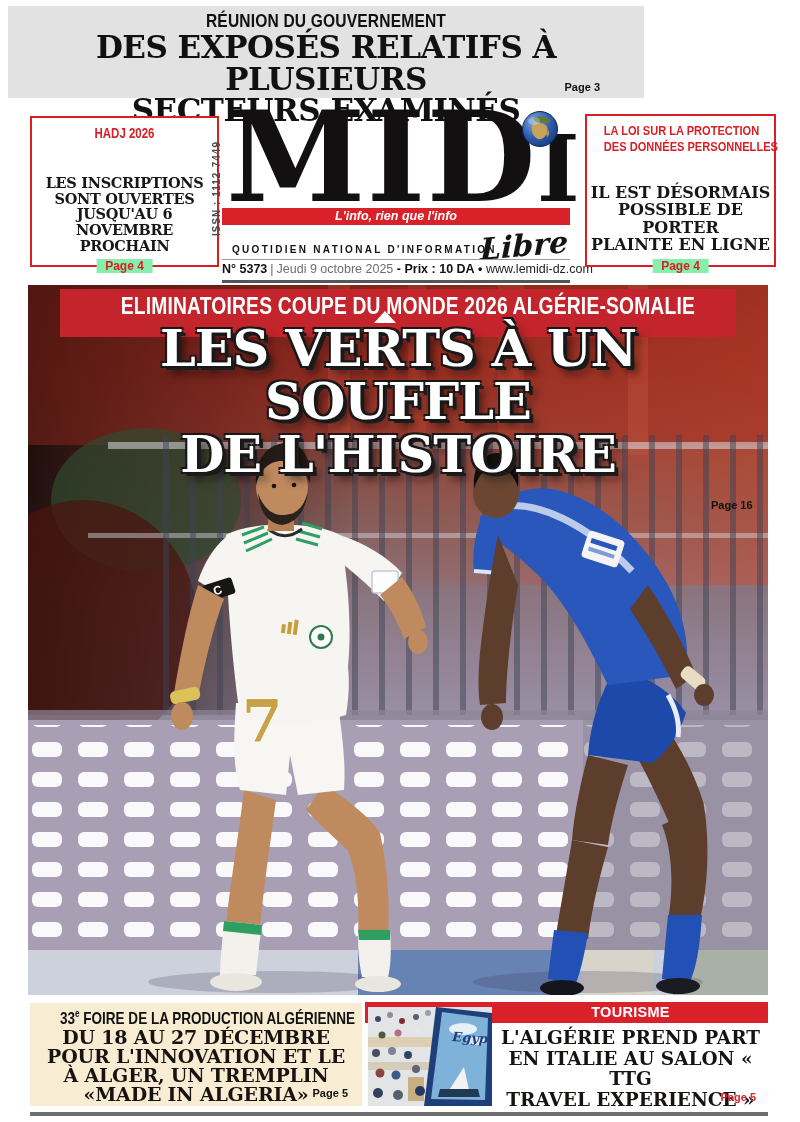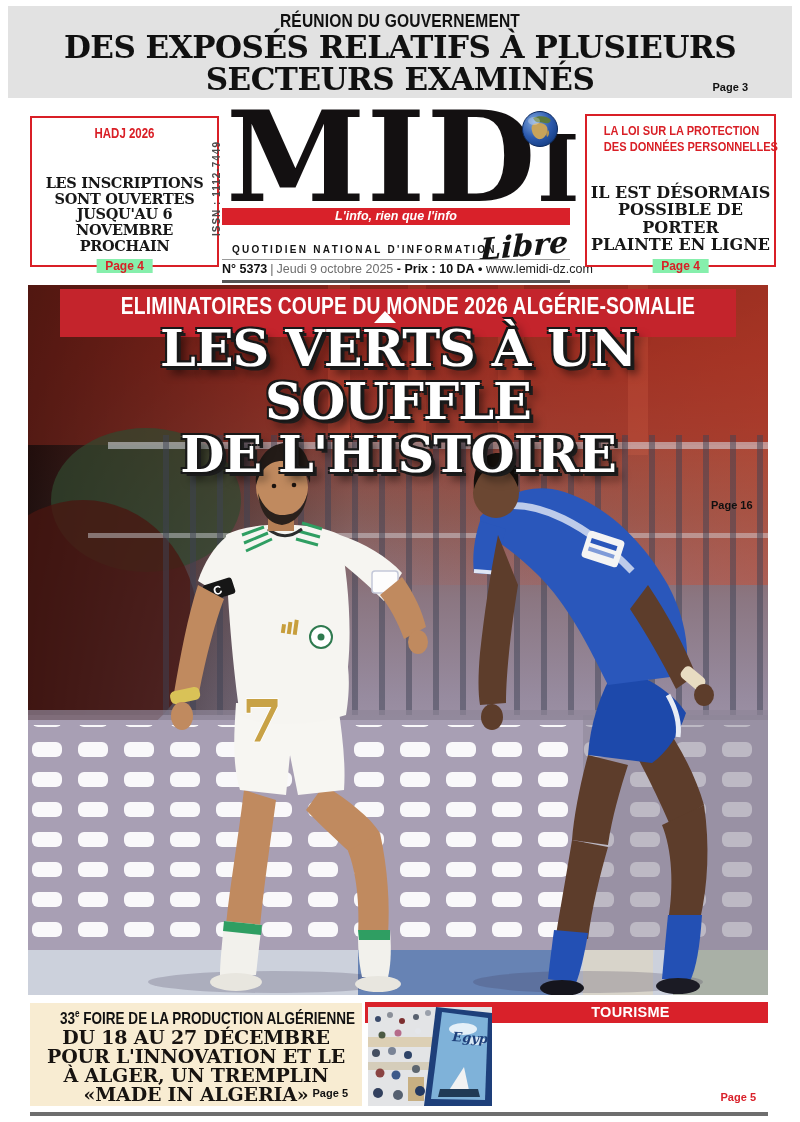--- a/index.html
+++ b/index.html
@@ -1,21 +1,21 @@
 <!DOCTYPE html>
 <html><head>
 <meta charset="utf-8">
 <style>
   html,body{margin:0;padding:0;background:#fff;}
   .page{position:relative;width:800px;height:1122px;background:#fff;overflow:hidden;
         font-family:"Liberation Sans",sans-serif;color:#111;}
   .cond{display:block;transform:scaleX(.82);transform-origin:center;white-space:nowrap;}
 
   
-  .top-banner{position:absolute;left:8px;top:6px;width:784px;height:92px;background:#e2e2e2;text-align:center;}
+  .top-banner{position:absolute;left:8px;top:6px;width:636px;height:92px;background:#e2e2e2;text-align:center;}
   .top-banner .kicker{margin-top:4px;font-weight:bold;font-size:19px;letter-spacing:.2px;}
   .top-banner .h1line{font-family:"DejaVu Serif",serif;font-weight:bold;font-size:31px;line-height:1.02;letter-spacing:-.5px;}
   .top-banner .pageref{position:absolute;right:44px;bottom:5px;font-size:11px;font-weight:bold;}
 
   
   .redbox{position:absolute;border:2px solid #d91f26;background:#fff;text-align:center;}
   .redbox .boxtitle{color:#d91f26;font-weight:bold;font-size:14px;line-height:1.15;margin-top:7px;}
   .redbox .boxbody{font-family:"DejaVu Serif",serif;font-weight:bold;color:#171717;line-height:1.08;}
   .redbox .pagetag{position:absolute;left:50%;bottom:-8px;transform:translateX(-50%);
         background:#86efac;padding:0 9px;color:#d91f26;font-weight:bold;font-size:12px;white-space:nowrap;}
@@ -332,17 +332,22 @@
         </g>
         <polygon points="68,0 124,6 124,99 56,99" fill="#1e3f7a"></polygon>
         <polygon points="74,5 120,11 117,93 63,92" fill="#7fb2d9"></polygon>
         <ellipse cx="95" cy="22" rx="14" ry="6" fill="#ffffff" opacity=".8"></ellipse>
         <ellipse cx="108" cy="34" rx="10" ry="4" fill="#ffffff" opacity=".7"></ellipse>
         <text x="84" y="34" font-size="13" font-style="italic" font-weight="bold" fill="#1e3f7a" font-family="DejaVu Serif, serif" transform="rotate(4 84 34)">Egypt</text>
         <polygon points="78,88 96,60 102,88" fill="#f2f2f2"></polygon>
         <polygon points="70,90 112,90 110,82 72,82" fill="#203a55"></polygon>
       </svg>
     </div>
+    <div class="hl">
+      <div>L'ALGÉRIE PREND PART</div>
+      <div>EN ITALIE AU SALON « TTG</div>
+      <div>TRAVEL EXPERIENCE »</div>
+    </div>
     <div class="pageref">Page 5</div>
   </div>
 
   <div class="bottom-rule"></div>
 </div>
 
 </body></html>

